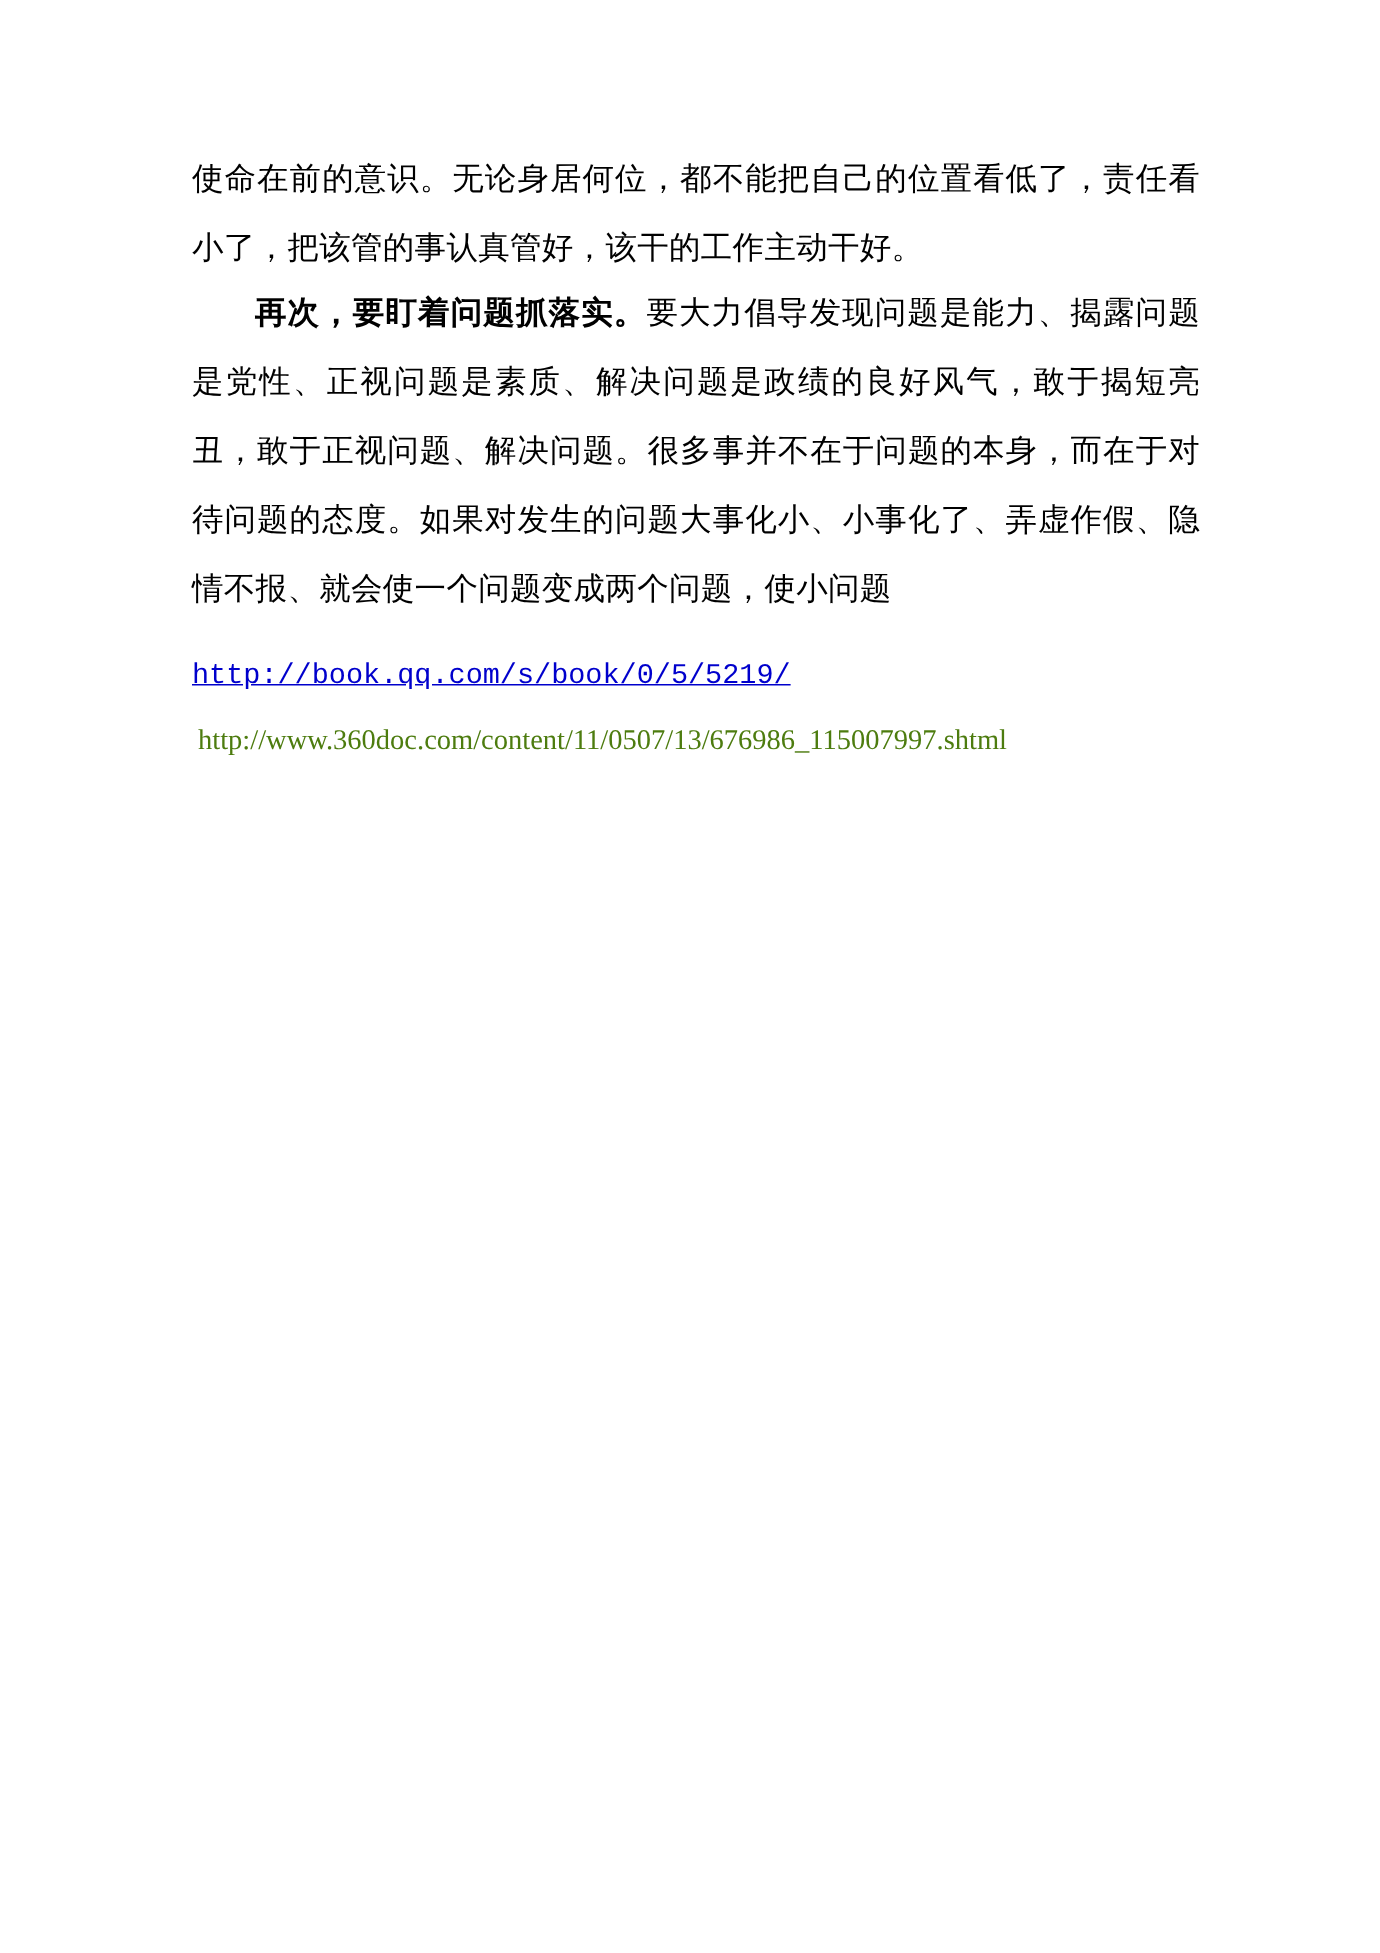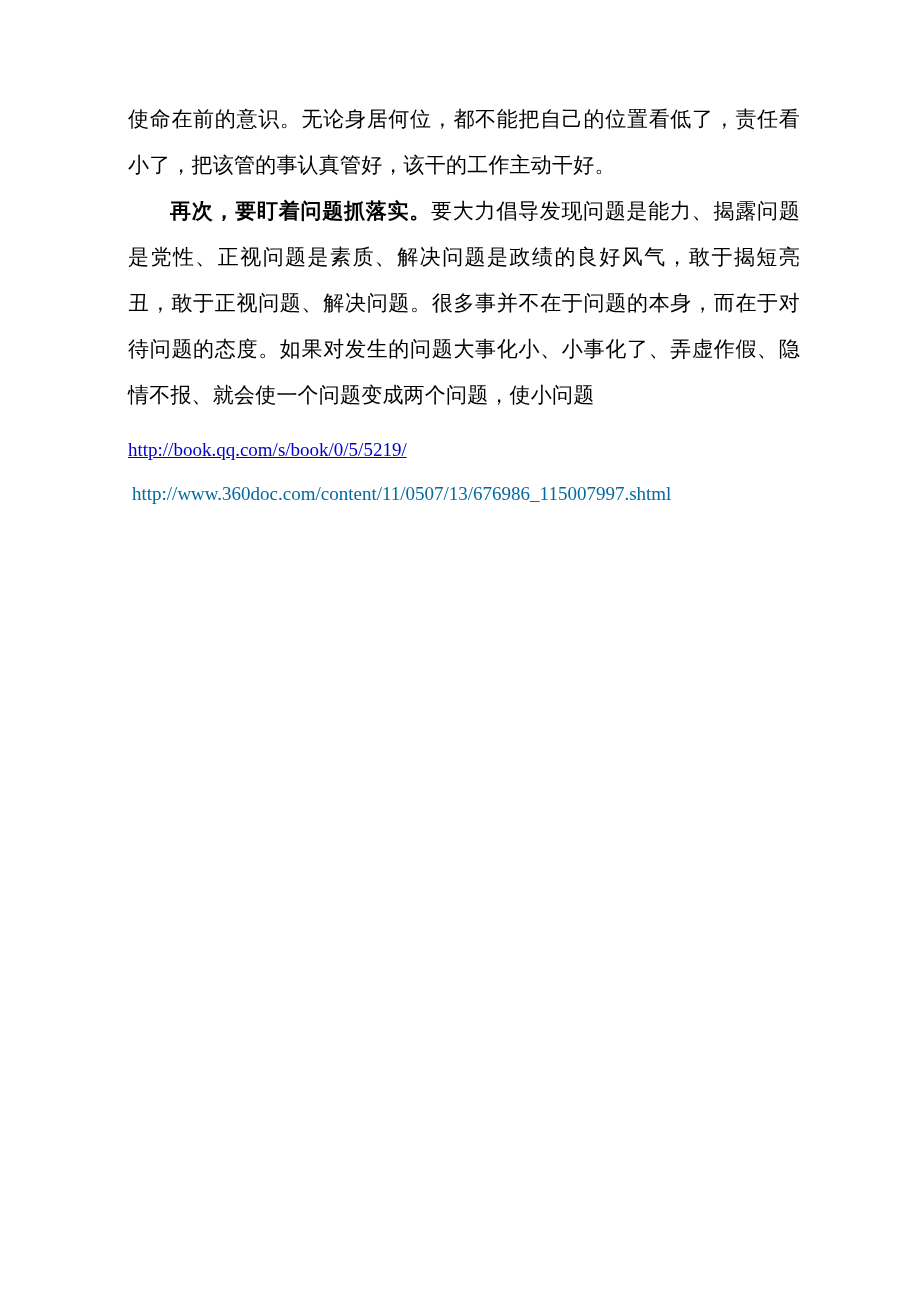--- a/index.html
+++ b/index.html
@@ -29,39 +29,40 @@
   p.para {
     margin: 0 0 0 0;
     font-size: 21px;
     line-height: 46px;
     text-align: justify;
     text-justify: inter-ideograph;
     letter-spacing: 0.2px;
   }
   p.para.indent {
     text-indent: 42px;
+    font-family: Liberation Mono, monospace;
   }
   .bold-lead {
     font-weight: bold;
   }
   .link-line {
     margin: 8px 0 0 0;
     font-size: 19px;
     line-height: 44px;
   }
   .link-line a {
     color: #0000cc;
     text-decoration: underline;
-    font-family: Liberation Serif, serif;
+    font-family: Liberation Mono, monospace;
   }
   .plain-url {
     margin: 0;
     font-size: 19px;
     line-height: 44px;
-    color: #0369a1;
+    color: #4d7c0f;
     padding-left: 4px;
   }
   .spacer-sm { height: 2px; }
 </style>
 </head>
 <body>
 
 <div class="page">
   <div class="doc-body">
 

